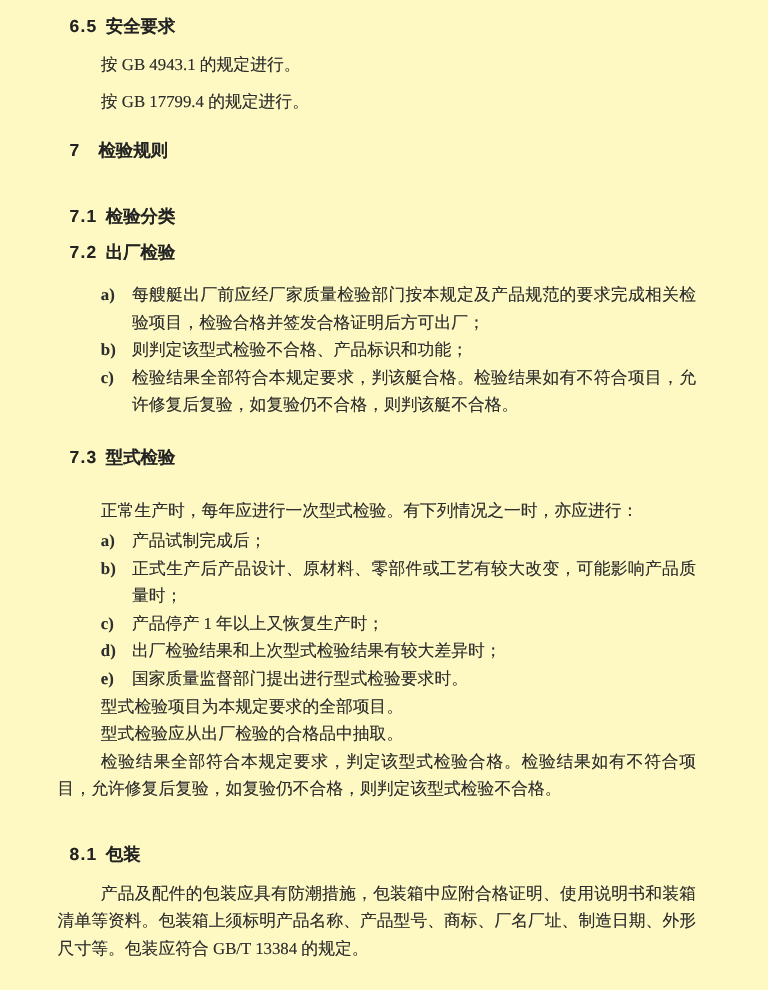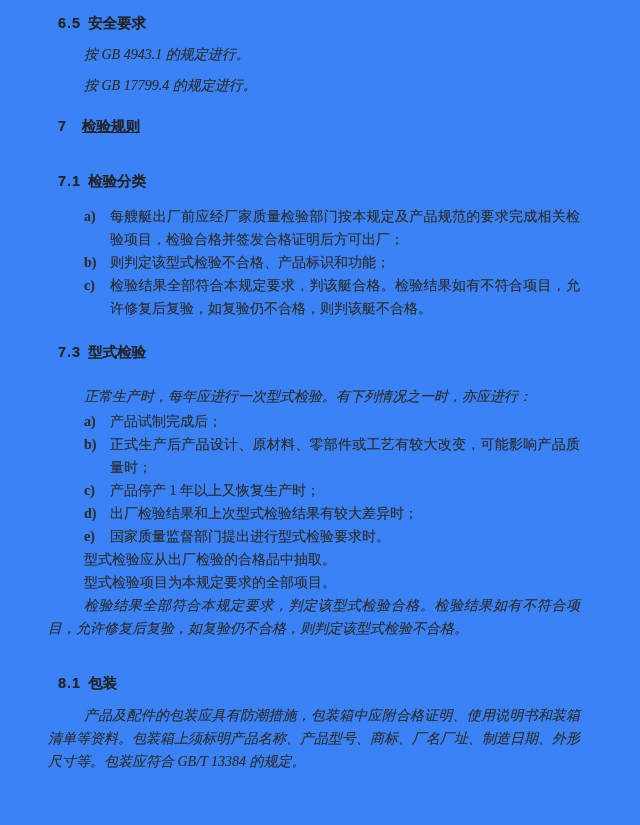--- a/index.html
+++ b/index.html
@@ -4,21 +4,21 @@
 <style>
   html, body {
     margin: 0;
     padding: 0;
     background: #e9e9e9;
   }
   .page {
     position: relative;
     width: 640px;
     height: 825px;
-    background: #3b82f6;
+    background: #fef9c3;
     overflow: hidden;
     font-family: "Liberation Serif", serif;
     font-size: 14px;
     line-height: 23px;
     color: #2e2e2e;
     text-shadow: 0 0 0.5px rgba(40,40,40,0.45);
   }
   .content {
     position: absolute;
     top: 0;
@@ -33,21 +33,20 @@
     line-height: 23px;
     margin: 0 0 0 10px;
     white-space: nowrap;
   }
   .heading .hnum { margin-right: 7px; letter-spacing: 1px; }
   .heading .hnum.wide { display: inline-block; width: 24px; margin-right: 0; letter-spacing: 0; }
   .para {
     margin: 0;
     text-indent: 36px;
     text-align: justify;
-    font-style: italic;
   }
   .list { margin-left: 36px; }
   .list-item {
     display: flex;
     align-items: flex-start;
   }
   .li-label {
     flex: 0 0 26px;
     font-weight: 700;
     font-family: "Liberation Serif", serif;
@@ -57,21 +56,21 @@
     text-align: justify;
   }
   .note-line {
     margin: 0;
     text-indent: 36px;
   }
   
   .mt12 { margin-top: 12px; }
   .mt8  { margin-top: 8px; }
   .mt9  { margin-top: 9px; }
-  .mt18 { margin-top: 18px; text-decoration: underline; }
+  .mt18 { margin-top: 18px; }
   .mt15 { margin-top: 32px; }
   .mt10 { margin-top: 10px; }
   .mt7  { margin-top: 7px; }
   .mt4  { margin-top: 21px; }
   .mt2  { margin-top: 2px; }
   .mt0  { margin-top: 0; }
   .mt14 { margin-top: 14px; }
 </style>
 </head>
 <body>
@@ -81,20 +80,21 @@
 
     <h3 class="heading mt12"><span class="hnum">6.5</span><span>安全要求</span></h3>
     <p class="para mt8">按 GB 4943.1 的规定进行。</p>
 
     <p class="para mt8">按 GB 17799.4 的规定进行。</p>
 
     <h2 class="heading mt18"><span class="hnum wide">7</span><span>检验规则</span></h2>
 
     <h3 class="heading mt15"><span class="hnum">7.1</span><span>检验分类</span></h3>
 
+    <h3 class="heading mt7"><span class="hnum">7.2</span><span>出厂检验</span></h3>
     <div class="list mt12">
       <div class="list-item">
         <span class="li-label">a)</span>
         <span class="li-text">每艘艇出厂前应经厂家质量检验部门按本规定及产品规范的要求完成相关检验项目，检验合格并签发合格证明后方可出厂；</span>
       </div>
       <div class="list-item">
         <span class="li-label">b)</span>
         <span class="li-text">则判定该型式检验不合格、产品标识和功能；</span>
       </div>
       <div class="list-item">
@@ -120,22 +120,22 @@
       </div>
       <div class="list-item">
         <span class="li-label">d)</span>
         <span class="li-text">出厂检验结果和上次型式检验结果有较大差异时；</span>
       </div>
       <div class="list-item">
         <span class="li-label">e)</span>
         <span class="li-text">国家质量监督部门提出进行型式检验要求时。</span>
       </div>
     </div>
+    <p class="note-line mt0">型式检验项目为本规定要求的全部项目。</p>
     <p class="note-line mt0">型式检验应从出厂检验的合格品中抽取。</p>
-    <p class="note-line mt0">型式检验项目为本规定要求的全部项目。</p>
     <p class="para mt0">检验结果全部符合本规定要求，判定该型式检验合格。检验结果如有不符合项目，允许修复后复验，如复验仍不合格，则判定该型式检验不合格。</p>
 
 
     <h3 class="heading mt15"><span class="hnum">8.1</span><span>包装</span></h3>
     <p class="para mt9">产品及配件的包装应具有防潮措施，包装箱中应附合格证明、使用说明书和装箱清单等资料。包装箱上须标明产品名称、产品型号、商标、厂名厂址、制造日期、外形尺寸等。包装应符合 GB/T 13384 的规定。</p>
 
   </div>
 </div>
 
 </body></html>

